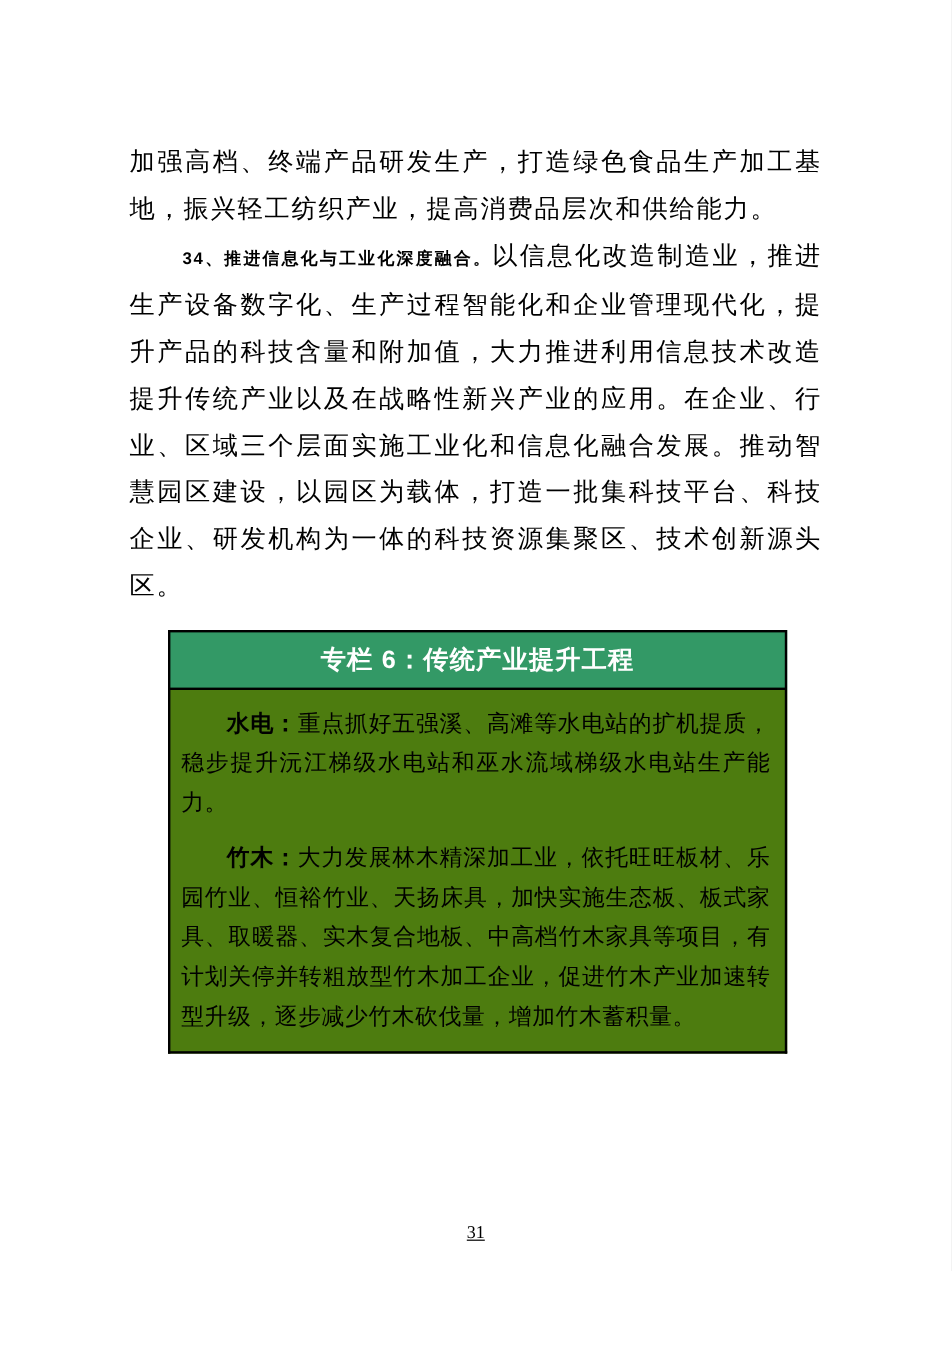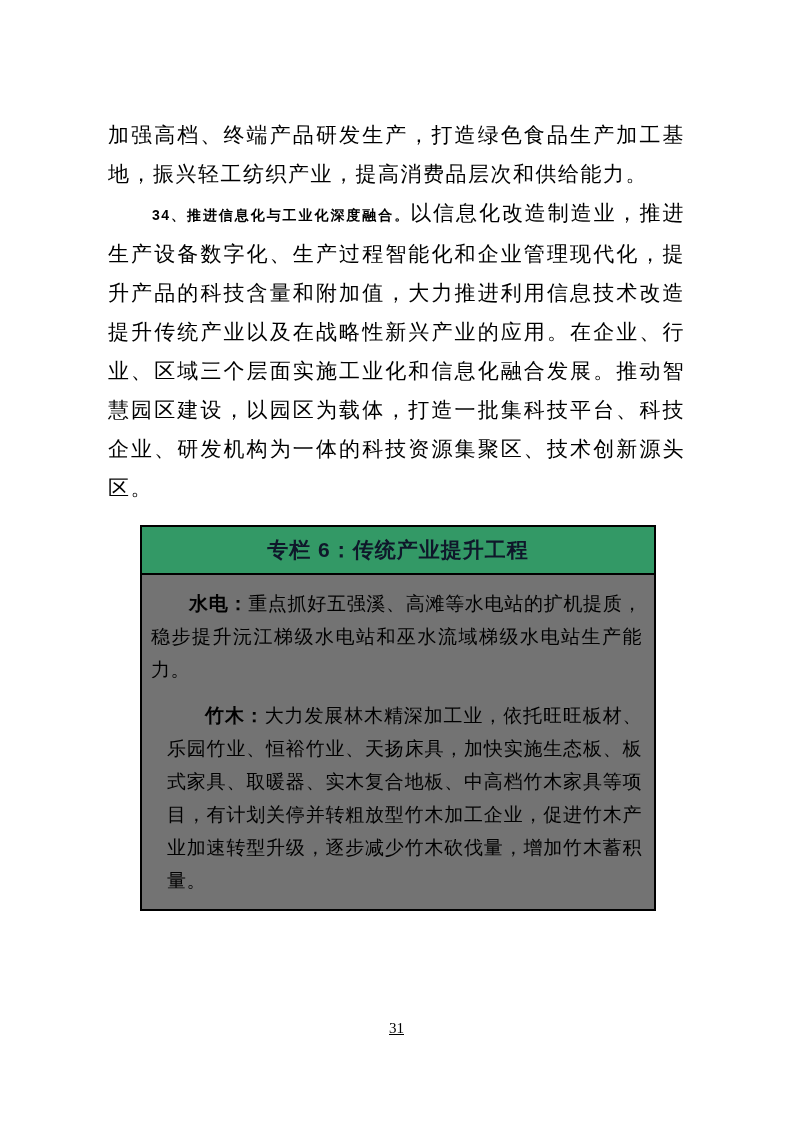--- a/index.html
+++ b/index.html
@@ -37,21 +37,21 @@
   .para .lead {
     font-weight: bold;
     font-family: "Liberation Sans", "DejaVu Sans", sans-serif;
     font-size: 14px;
   }
   .feature-box {
     margin: 17px 29px 0 32px; 
   }
   .box-header {
     border: 2px solid #000000;
-    color: #0f172a;
+    color: #ffffff;
     font-weight: bold;
     font-family: "Liberation Sans", "DejaVu Sans", sans-serif;
     font-size: 21px;
     text-align: center;
     padding: 9px 0 9px 0;
     letter-spacing: 1px;
   }
   .box-body {
     border: 2px solid #000000;
     border-top: none;
@@ -61,21 +61,20 @@
   .box-para {
     font-size: 19px;
     line-height: 33px;
     text-align: justify;
     text-indent: 2em;
     letter-spacing: 0.5px;
     margin: 0;
   }
   .box-para + .box-para {
     margin-top: 13px;
-    margin-left: 16px;
   }
   .box-para .box-label {
     font-weight: bold;
     font-family: "Liberation Sans", "DejaVu Sans", sans-serif;
   }
   .page-number {
     position: absolute;
     top: 1020px;
     left: 0;
     width: 100%;
@@ -90,21 +89,21 @@
 
 <div class="page">
   <div class="content">
 
     <p class="para">加强高档、终端产品研发生产，打造绿色食品生产加工基地，振兴轻工纺织产业，提高消费品层次和供给能力。</p>
 
     <p class="para indent"><span class="lead">34、推进信息化与工业化深度融合。</span><span>以信息化改造制造业，推进生产设备数字化、生产过程智能化和企业管理现代化，提升产品的科技含量和附加值，大力推进利用信息技术改造提升传统产业以及在战略性新兴产业的应用。在企业、行业、区域三个层面实施工业化和信息化融合发展。推动智慧园区建设，以园区为载体，打造一批集科技平台、科技企业、研发机构为一体的科技资源集聚区、技术创新源头区。</span></p>
 
     <div class="feature-box">
       <div class="box-header" style="background-color: rgb(51, 153, 102);">专栏 6：传统产业提升工程</div>
-      <div class="box-body" style="background-color: #737373;">
+      <div class="box-body" style="background-color: #4d7c0f;">
 
         <p class="box-para"><span class="box-label">水电：</span><span>重点抓好五强溪、高滩等水电站的扩机提质，稳步提升沅江梯级水电站和巫水流域梯级水电站生产能力。</span></p>
 
         <p class="box-para"><span class="box-label">竹木：</span><span>大力发展林木精深加工业，依托旺旺板材、乐园竹业、恒裕竹业、天扬床具，加快实施生态板、板式家具、取暖器、实木复合地板、中高档竹木家具等项目，有计划关停并转粗放型竹木加工企业，促进竹木产业加速转型升级，逐步减少竹木砍伐量，增加竹木蓄积量。</span></p>
 
 
       </div>
     </div>
 
   </div>

